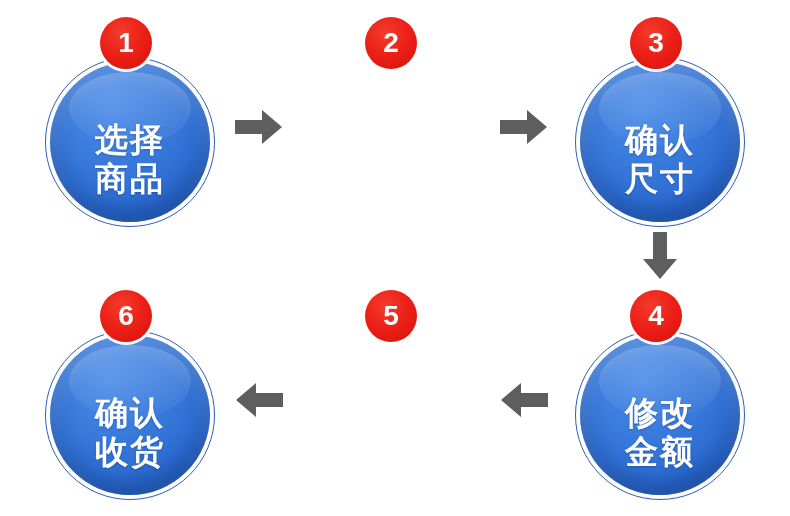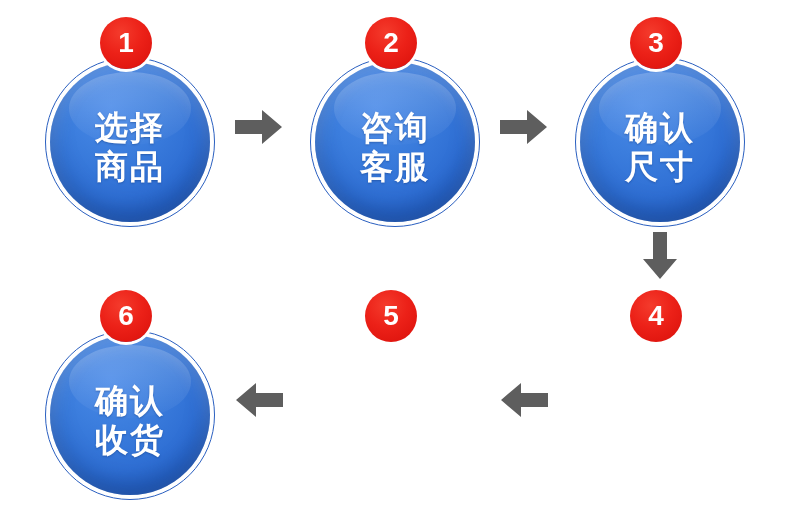--- a/index.html
+++ b/index.html
@@ -66,21 +66,21 @@
     width: 76%;
     height: 46%;
     border-radius: 50%;
     background: linear-gradient(180deg, rgba(255,255,255,0.20) 0%, rgba(255,255,255,0.02) 100%);
     pointer-events: none;
   }
 
   .step-label {
     position: absolute;
     left: 5px;
-    top: 11px;
+    top: 23px;
     width: 160px;
     height: 160px;
     display: flex;
     flex-direction: column;
     align-items: center;
     justify-content: center;
     color: #ffffff;
     font-size: 33px;
     font-weight: bold;
     line-height: 1.18;
@@ -127,40 +127,40 @@
   <div class="step" style="left:45px; top:57px;">
     <div class="ring"></div>
     <div class="disc"></div>
     <div class="step-label">选择
 商品</div>
   </div>
   <div class="badge" style="left:100px; top:17px;">
     <span class="badge-num">1</span>
   </div>
 
-  <div class="step" style="left:310px; top:57px;">
-    <div class="ring"></div>
-    <div class="disc"></div>
-    <div class="step-label">咨询
-客服</div>
-  </div>
   <div class="badge" style="left:365px; top:17px;">
     <span class="badge-num">2</span>
   </div>
 
   <div class="step" style="left:575px; top:57px;">
     <div class="ring"></div>
     <div class="disc"></div>
     <div class="step-label">确认
 尺寸</div>
   </div>
   <div class="badge" style="left:630px; top:17px;">
     <span class="badge-num">3</span>
   </div>
 
+  <div class="step" style="left:575px; top:330px;">
+    <div class="ring"></div>
+    <div class="disc"></div>
+    <div class="step-label">修改
+金额</div>
+  </div>
   <div class="badge" style="left:630px; top:290px;">
     <span class="badge-num">4</span>
   </div>
 
   <div class="badge" style="left:365px; top:290px;">
     <span class="badge-num">5</span>
   </div>
 
   <div class="step" style="left:45px; top:330px;">
     <div class="ring"></div>

